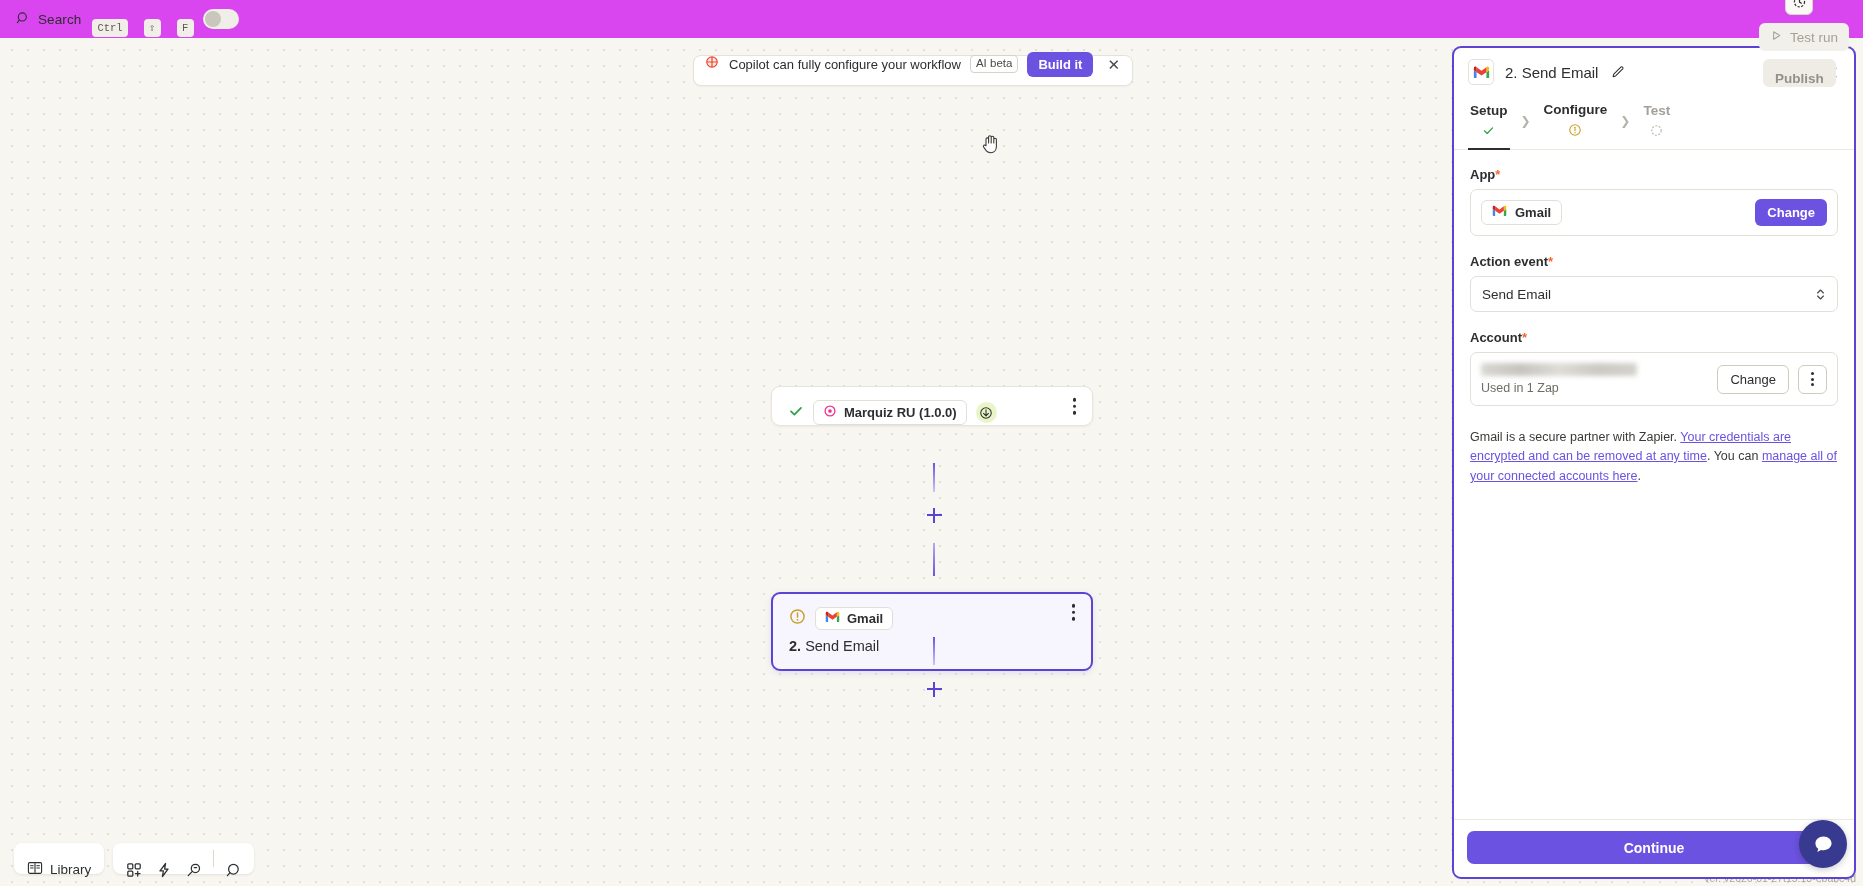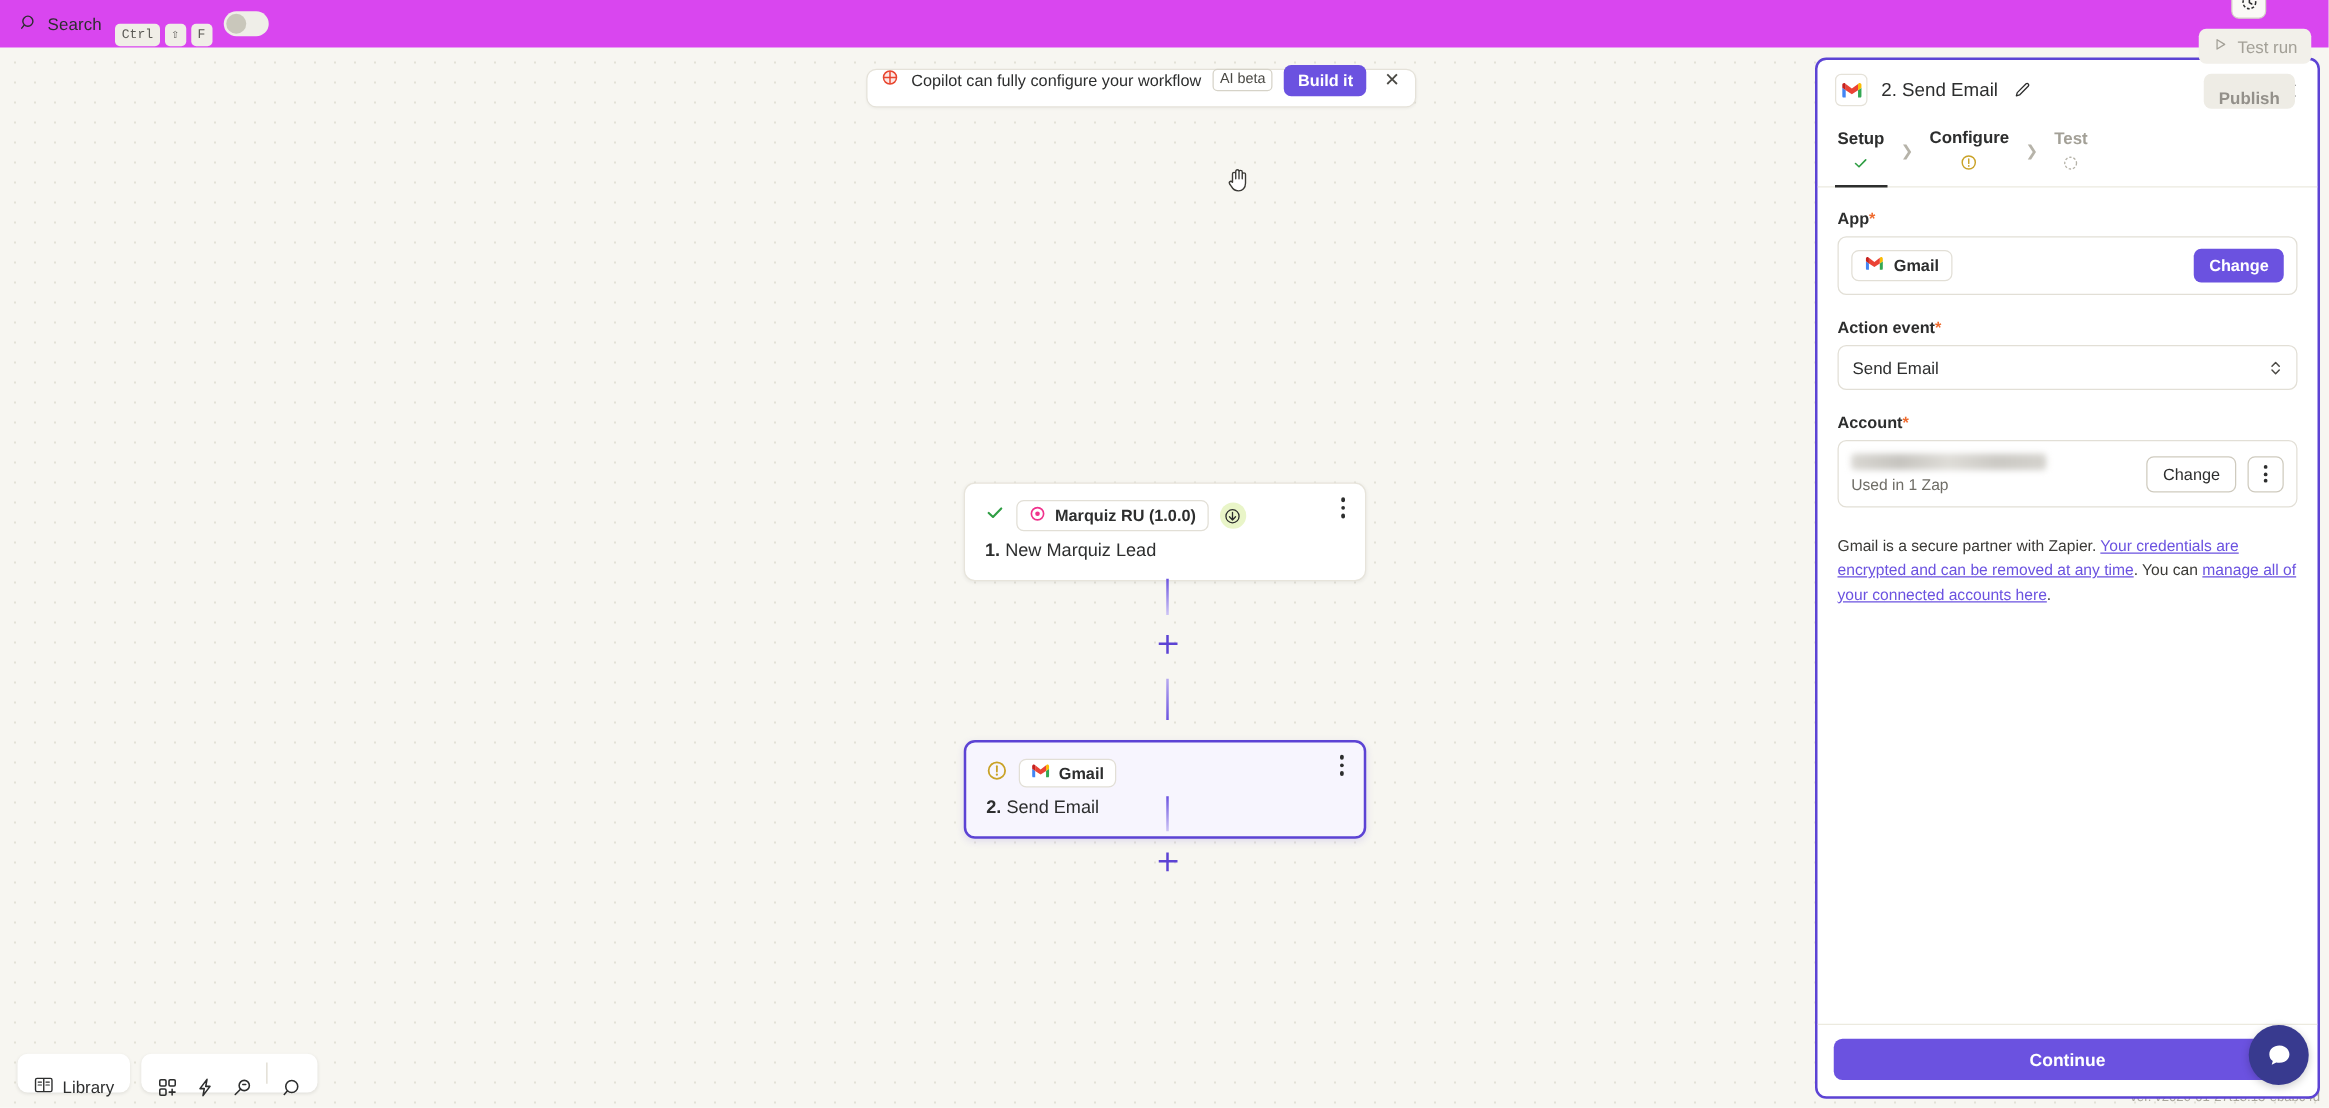--- a/index.html
+++ b/index.html
@@ -22,21 +22,21 @@
     z-index: 20;
   }
   .topbar-left { display: flex; align-items: center; gap: 9px; }
   .search-btn {
     display: flex; align-items: center; gap: 8px;
     background: transparent; border: none; cursor: pointer;
     font-size: 13.5px; color: #2d2e2e;
     padding: 2px 2px;
   }
   .search-btn .lbl { font-size: 13.5px; letter-spacing: .1px; }
-  .kbd-group { display: flex; align-items: flex-start; gap: 4px; margin-top: 18px; }
+  .kbd-group { display: flex; align-items: flex-start; gap: 16px; margin-top: 18px; }
   .kbd {
     background: #f0eee7; border-radius: 4px;
     font-family: "Liberation Mono", monospace;
     font-size: 10.5px; color: #5a5954;
     padding: 2px 5px; min-width: 17px; height: 18px;
     display: inline-flex; align-items: center; justify-content: center;
     line-height: 1;
   }
   .toggle-pill {
     width: 36px; height: 20px; border-radius: 11px;
@@ -382,24 +382,20 @@
           <svg width="14" height="14" viewBox="0 0 16 16" fill="none">
             <circle cx="8" cy="8" r="6" stroke="#2d2e2e" stroke-width="1.2"></circle>
             <path d="M8 4.4v7M5.2 8.4 8 11.4l2.8-3" stroke="#2d2e2e" stroke-width="1.2" stroke-linecap="round" stroke-linejoin="round"></path>
           </svg>
         </span>
         <span class="kebab">
             <i></i>
             <i></i>
             <i></i>
           </span>
-      </div>
-      <div class="node-title">
-        <b>1.</b>
-        <span>New Marquiz Lead</span>
       </div>
     </div>
 
     <div class="edge fade-up" style="left:933px; top:425px; height:29px;"></div>
     <div class="plus-node" style="left:923px; top:466px;"></div>
     <div class="edge fade-down" style="left:933px; top:505px; height:33px;"></div>
 
     <div class="node selected" style="left:771px; top:554px;">
       <div class="node-row1">
         <span>

